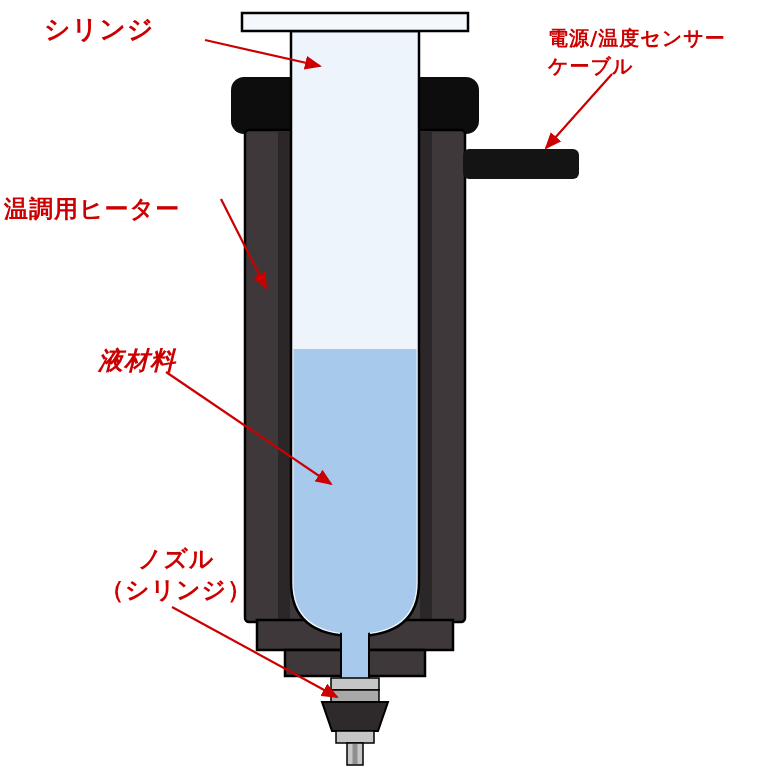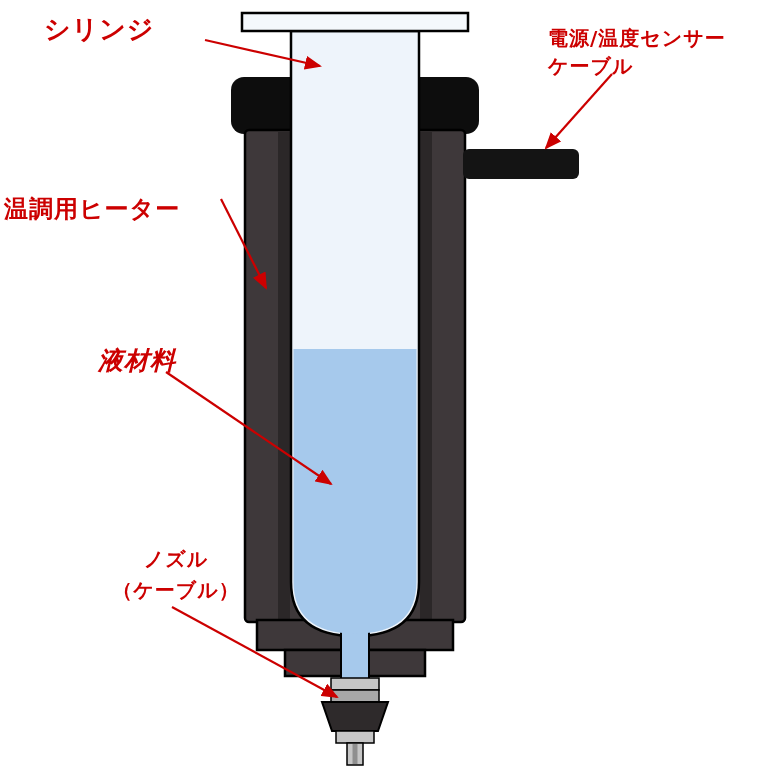--- a/index.html
+++ b/index.html
@@ -20,21 +20,21 @@
     color:#cc0000;
     font-weight:600;
     letter-spacing:1px;
     white-space:nowrap;
     line-height:1.32;
   }
   .label-syringe { left:44px;  top:12px;  font-size:26px; }
   .label-cable   { left:548px; top:24px;  font-size:20px; line-height:28px; }
   .label-heater  { left:4px;  top:174px; font-size:24px;margin-top:20px; }
   .label-liquid  { left:98px;  top:344px; font-size:25px;font-style:italic; }
-  .label-nozzle  { left:96px;  top:544px; font-size:20px; width:160px; text-align:center; line-height:31px; }
+  .label-nozzle  { left:96px;  top:544px; font-size:24px; width:160px; text-align:center; line-height:31px; }
 </style>
 </head>
 <body>
 
 <div class="canvas">
 
   <svg width="784" height="768" viewBox="0 0 784 768">
     <defs>
       <marker id="arrowhead" markerUnits="userSpaceOnUse" markerWidth="18" markerHeight="14" refX="15" refY="7" orient="auto">
         <path d="M0,0 L17,7 L0,14 Z" fill="#cc0000"></path>
@@ -84,16 +84,16 @@
     <div>電源/温度センサー</div>
     <div>ケーブル</div>
   </div>
 
   <div class="label label-heater">温調用ヒーター</div>
 
   <div class="label label-liquid">液材料</div>
 
   <div class="label label-nozzle">
     <div>ノズル</div>
-    <div>（ケーブル）</div>
+    <div>（シリンジ）</div>
   </div>
 
 </div>
 
 </body></html>

